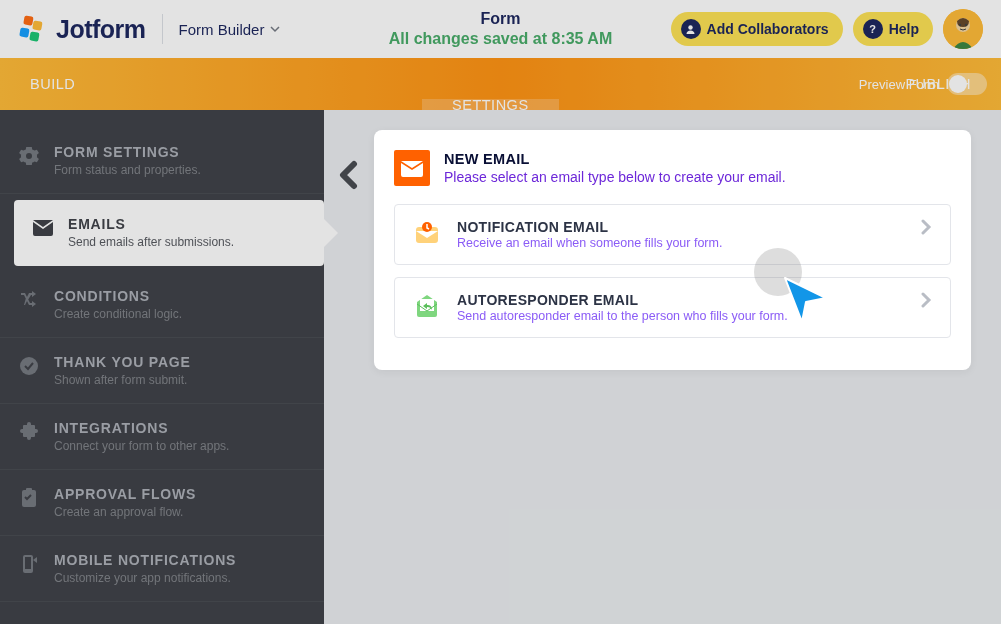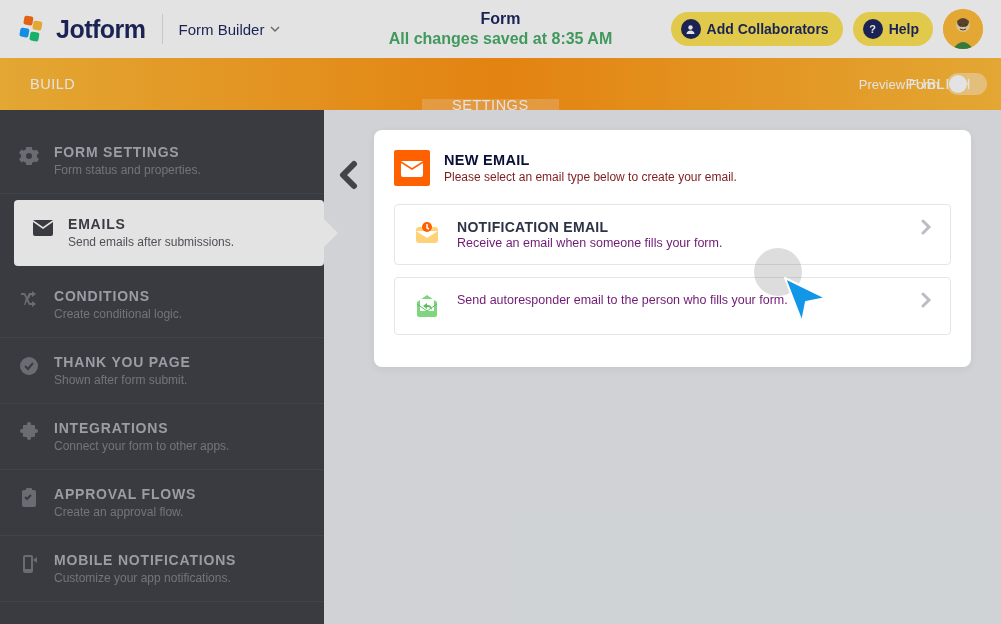--- a/index.html
+++ b/index.html
@@ -273,22 +273,22 @@
       border-radius: 2px;
     }
     .panel-head-title {
       font-size: 14.5px;
       font-weight: 800;
       letter-spacing: 0.3px;
       color: #090f35;
       margin-bottom: 2px;
     }
     .panel-head-desc {
-      font-size: 12px;
-      color: #7f1d1d;
+      font-size: 14px;
+      color: #6d28d9;
     }
     .option-card {
       border: 1px solid #e3e5ea;
       border-radius: 4px;
       padding: 14px 18px;
       display: flex;
       gap: 16px;
       margin-bottom: 12px;
       cursor: pointer;
       position: relative;
@@ -299,21 +299,21 @@
       flex-shrink: 0;
     }
     .option-title {
       font-size: 14px;
       font-weight: 800;
       letter-spacing: 0.3px;
       color: #2c3345;
     }
     .option-desc {
       font-size: 12.5px;
-      color: #701a75;
+      color: #8b5cf6;
       margin-top: 1px;
     }
     .chevron {
       margin-left: auto;
       color: #b9bdc5;
     }
     
     .ripple {
       position: absolute;
       width: 48px;
@@ -533,20 +533,21 @@
       <div class="option-card">
         <div class="option-icon">
           <svg width="28" height="28" viewBox="0 0 28 28">
               <path d="M4 10l10-7 10 7v13a2 2 0 01-2 2H6a2 2 0 01-2-2V10z" fill="#7fd67f"></path>
               <rect x="7" y="7" width="14" height="12" fill="#fff"></rect>
               <path d="M4 12l10 7 10-7" stroke="#5bbf5b" fill="none" stroke-width="1"></path>
               <path d="M14 11l-4 3 4 3v-2c3 0 4 1 5 3 0-4-2-5-5-5v-2z" fill="#5bbf5b"></path>
             </svg>
         </div>
         <div>
+          <div class="option-title">AUTORESPONDER EMAIL</div>
           <div class="option-desc">Send autoresponder email to the person who fills your form.</div>
         </div>
         <div class="chevron"><svg width="12" height="16" viewBox="0 0 12 16">
               <path d="M3 2l6 6-6 6" stroke="currentColor" stroke-width="3" fill="none" stroke-linecap="round"></path>
             </svg></div>
       </div>
     </div>
   </div>
 </div>
 

